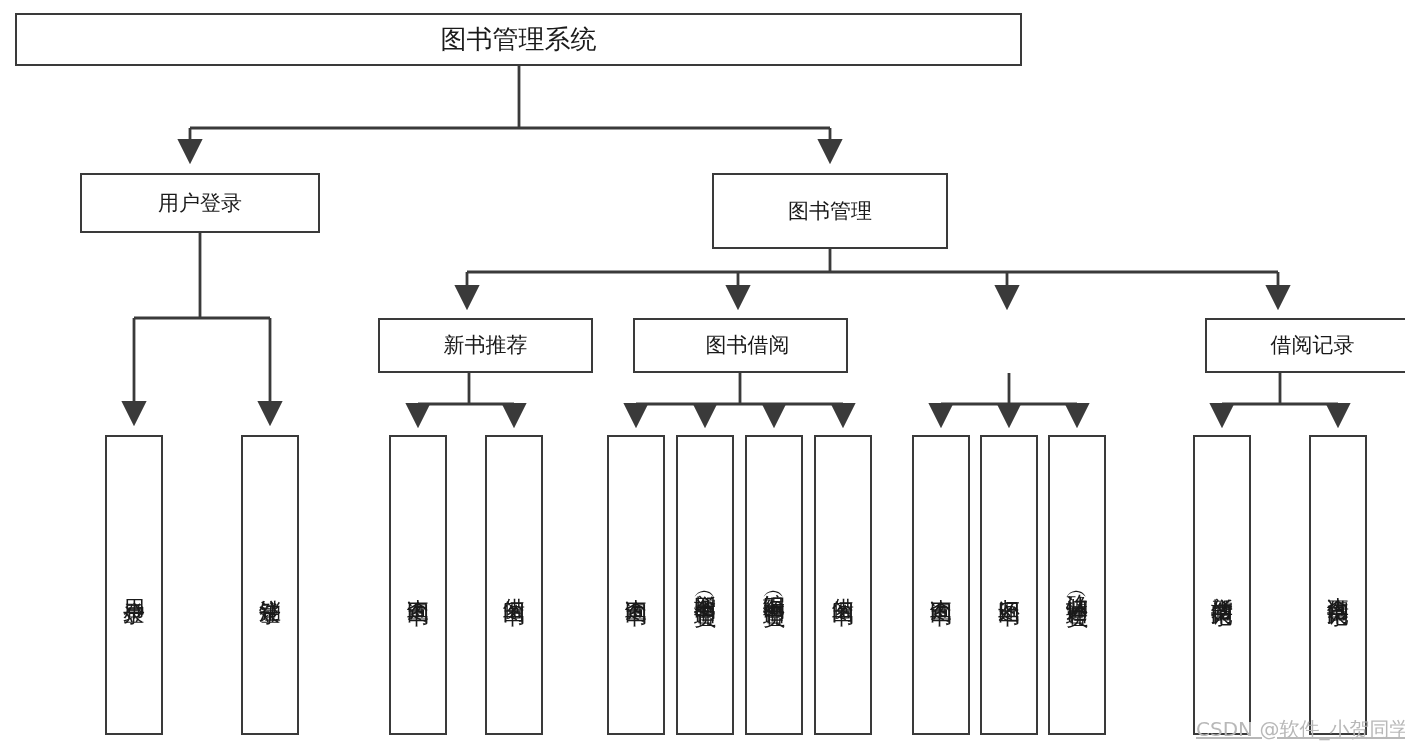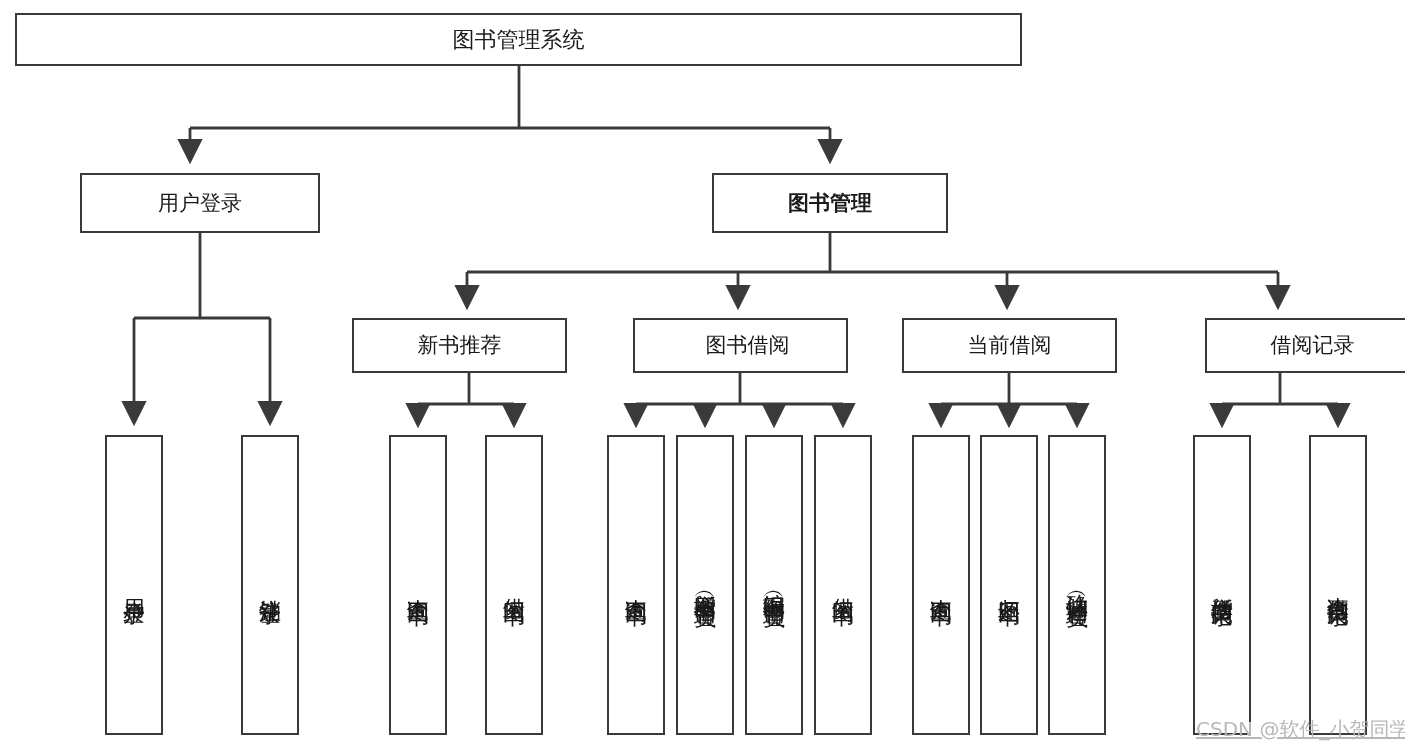--- a/index.html
+++ b/index.html
@@ -38,21 +38,21 @@
   }
   .node-label {
     white-space: pre;
     line-height: 1.15;
     text-align: center;
   }
   .node.horiz .node-label {
     font-size: 21px;
   }
   .node.root .node-label {
-    font-size: 22px;
+    font-size: 26px;
   }
   .node.vert {
     align-items: center;
     justify-content: center;
   }
   .node.vert .node-label {
     writing-mode: vertical-rl;
     text-orientation: upright;
     font-size: 22px;
     letter-spacing: 2px;
@@ -126,32 +126,29 @@
     </g>
   </svg>
 
   <div class="node root horiz" style="left:15px; top:13px; width:1007px; height:53px;">
     <span class="node-label">图书管理系统</span>
   </div>
 
   <div class="node horiz" style="left:80px; top:173px; width:240px; height:60px;">
     <span class="node-label">用户登录</span>
   </div>
-  <div class="node horiz" style="left:712px; top:173px; width:236px; height:60px;font-weight:bold;">
+  <div class="node horiz" style="left:712px; top:173px; width:236px; height:76px;">
     <span class="node-label">图书管理</span>
   </div>
 
-  <div class="node horiz" style="left:352px; top:318px; width:215px; height:55px;">
+  <div class="node horiz" style="left:378px; top:318px; width:215px; height:55px;">
     <span class="node-label">新书推荐</span>
   </div>
   <div class="node horiz" style="left:633px; top:318px; width:215px; height:55px;padding-left:14px;">
     <span class="node-label">图书借阅</span>
-  </div>
-  <div class="node horiz" style="left:902px; top:318px; width:215px; height:55px;">
-    <span class="node-label">当前借阅</span>
   </div>
   <div class="node horiz" style="left:1172px; top:318px; width:215px; height:55px;margin-left:33px;">
     <span class="node-label">借阅记录</span>
   </div>
 
   <div class="node vert" style="left:105px; top:435px; width:58px; height:300px;">
     <span class="node-label">用户登录</span>
   </div>
   <div class="node vert" style="left:241px; top:435px; width:58px; height:300px;">
     <span class="node-label">注销登录</span>

